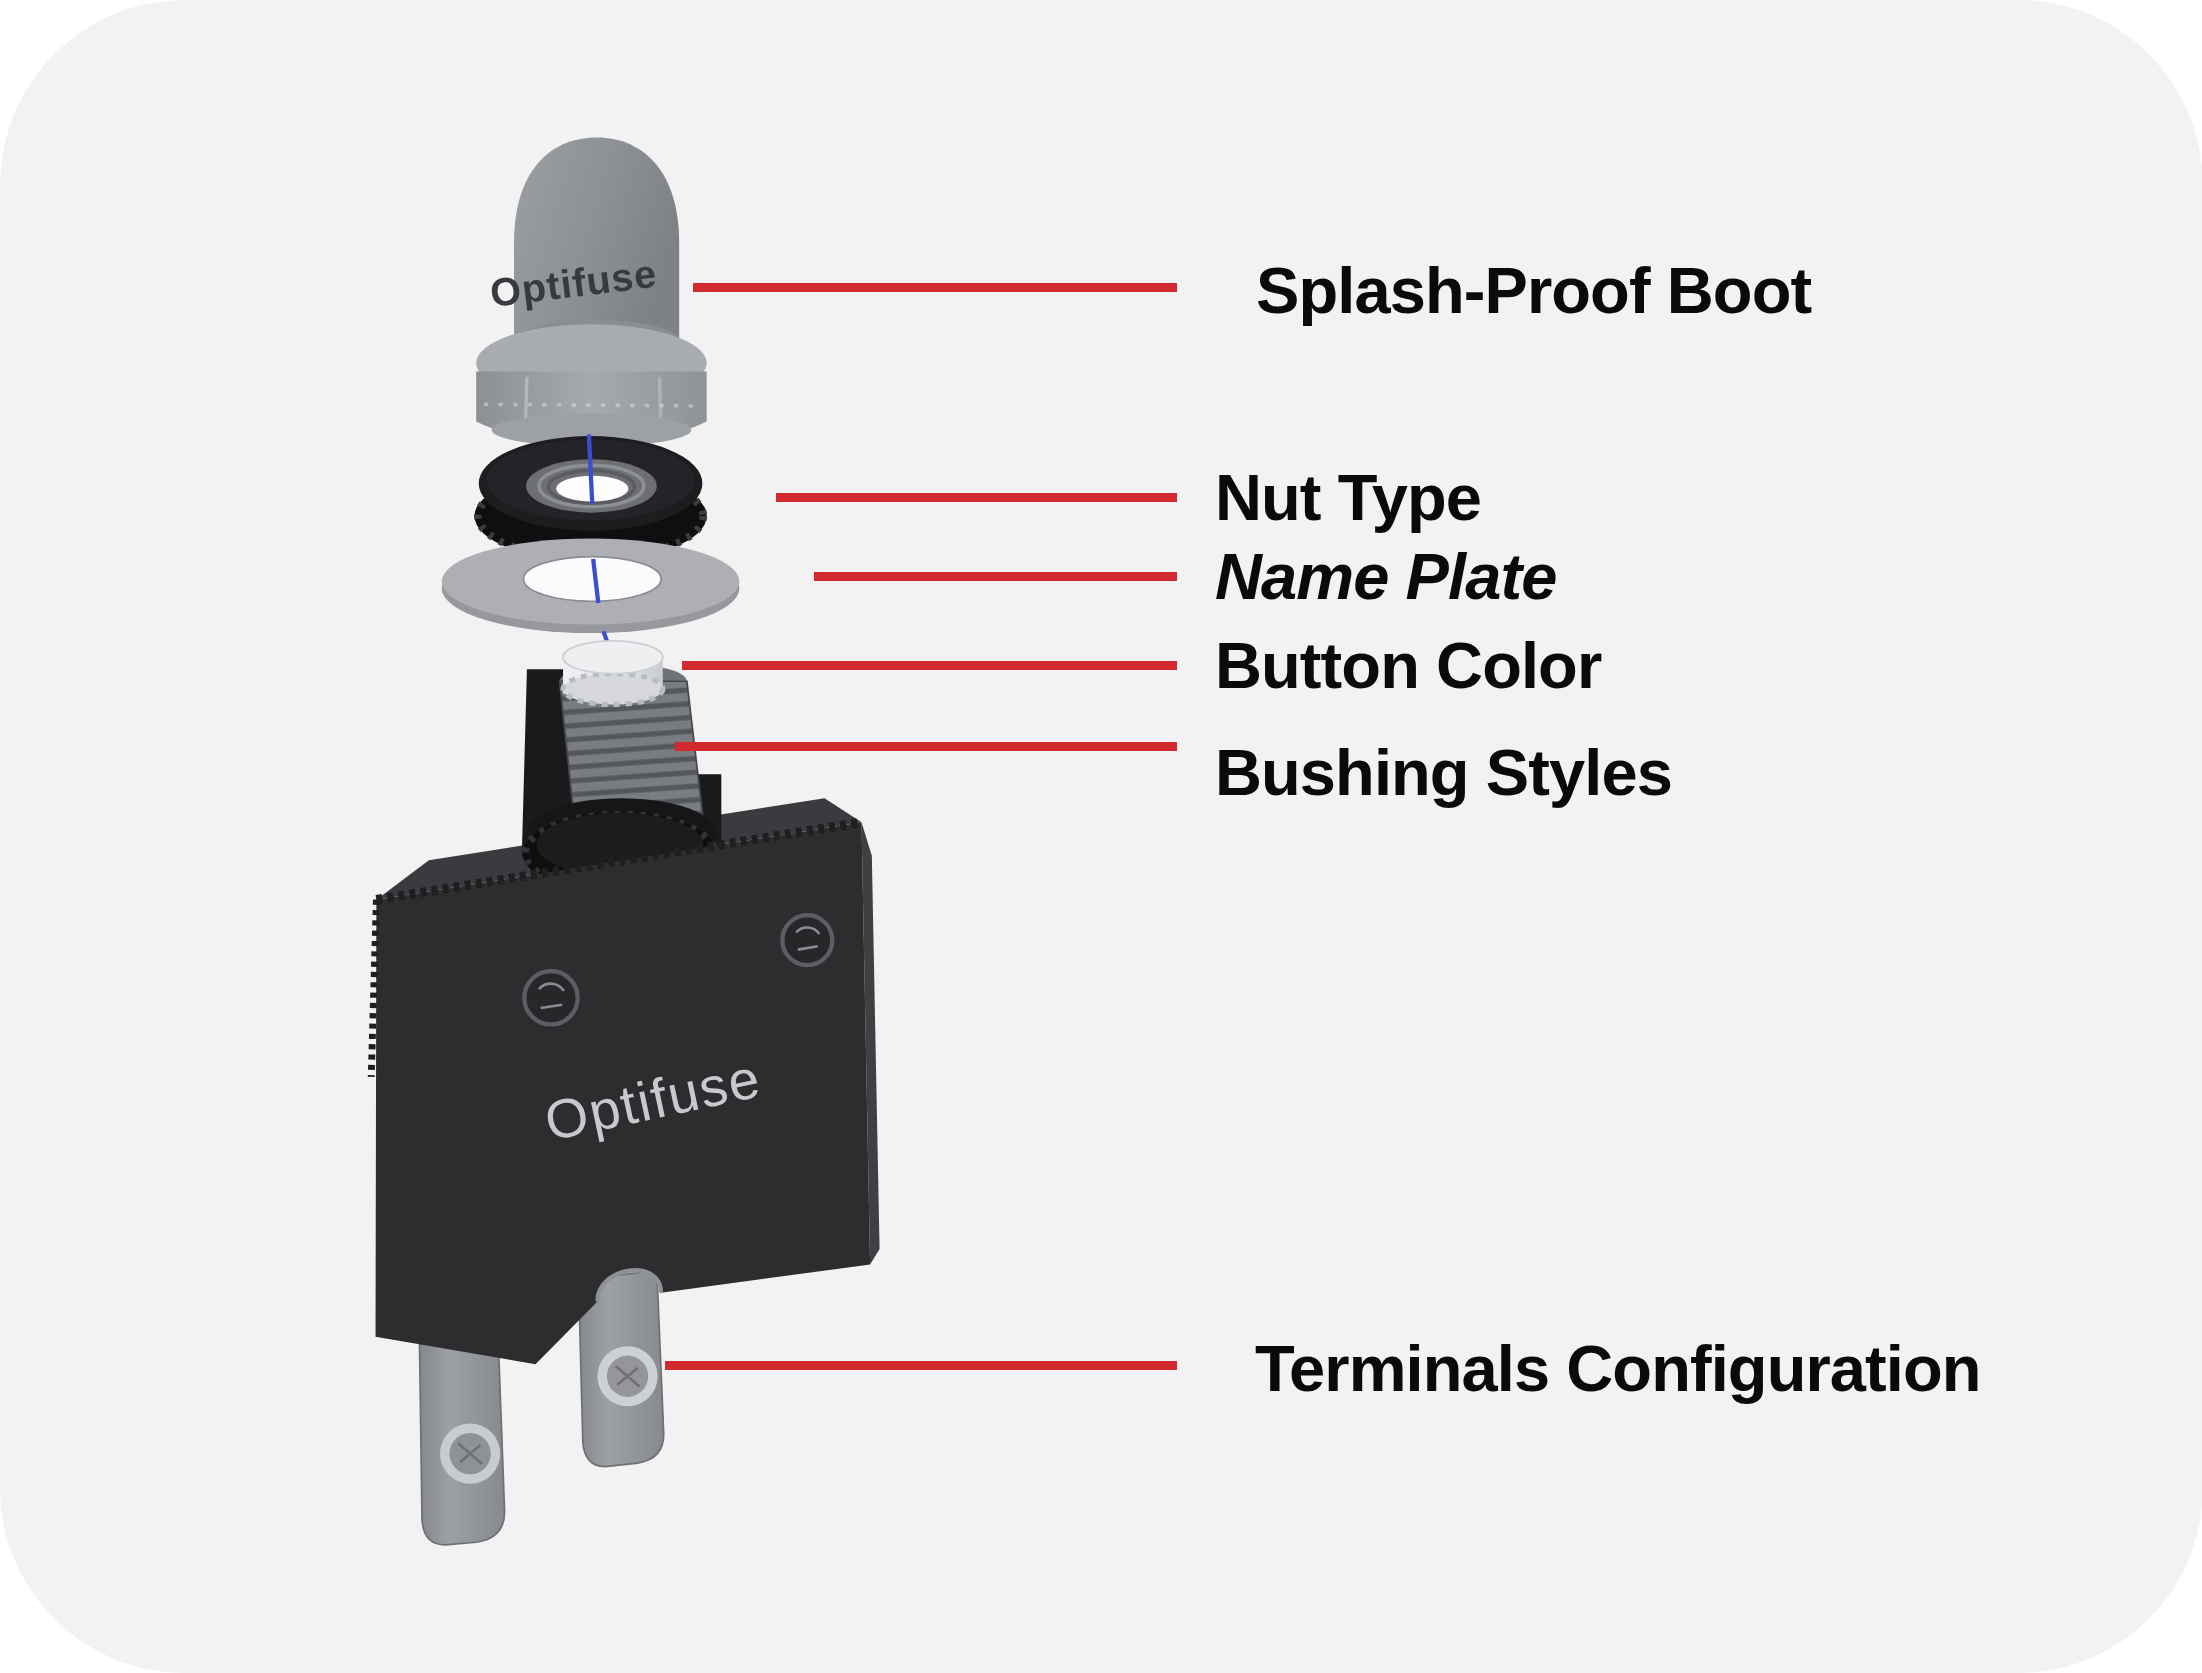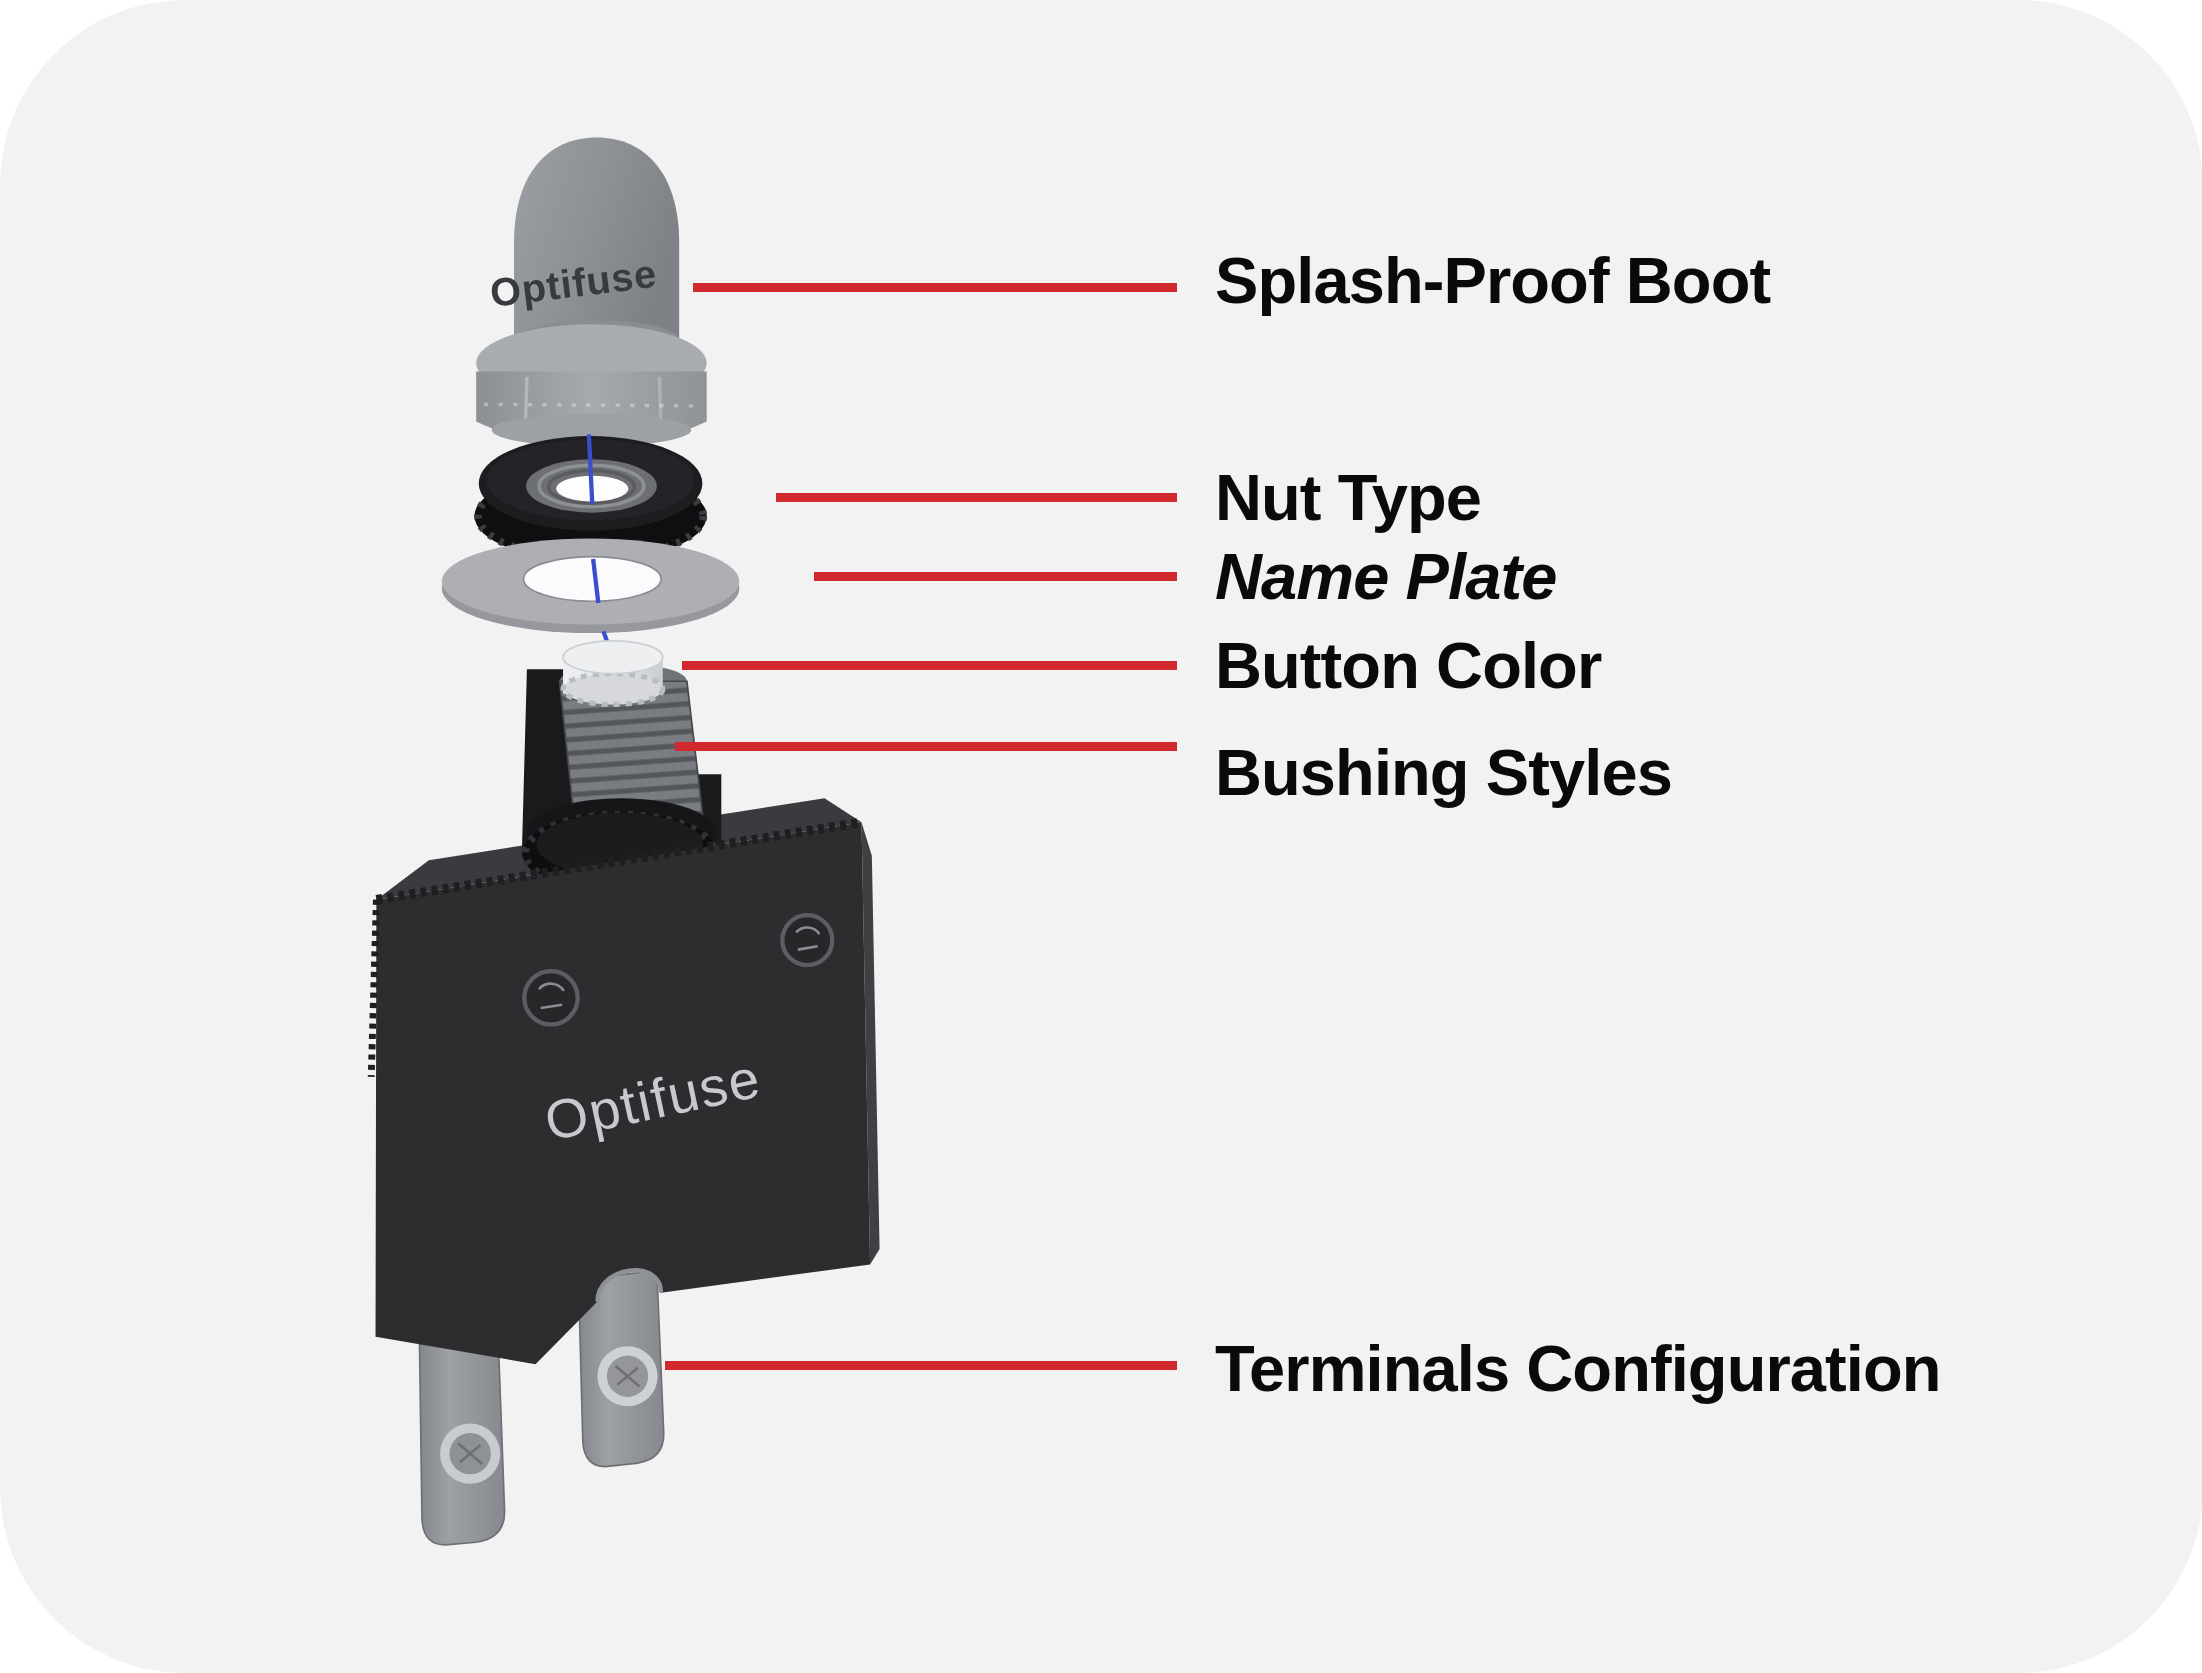--- a/index.html
+++ b/index.html
@@ -139,21 +139,21 @@
     </g>
   </svg>
 
   <div class="leader" style="left:693px;top:283px;width:484px;"></div>
   <div class="leader" style="left:776px;top:493px;width:401px;"></div>
   <div class="leader" style="left:814px;top:572px;width:363px;"></div>
   <div class="leader" style="left:682px;top:661px;width:495px;"></div>
   <div class="leader" style="left:675px;top:742px;width:502px;"></div>
   <div class="leader" style="left:665px;top:1361px;width:512px;"></div>
 
-  <div class="label" style="top:280px;">Splash-Proof Boot</div>
+  <div class="label" style="top:290px;margin-left:41px;">Splash-Proof Boot</div>
   <div class="label" style="top:497px;">Nut Type</div>
   <div class="label" style="top:576px;font-style:italic;">Name Plate</div>
   <div class="label" style="top:665px;">Button Color</div>
   <div class="label" style="top:772px;">Bushing Styles</div>
-  <div class="label" style="top:1368px;">Terminals Configuration</div>
+  <div class="label" style="top:1368px;margin-left:40px;">Terminals Configuration</div>
 
 </div>
 
 
 </body></html>

